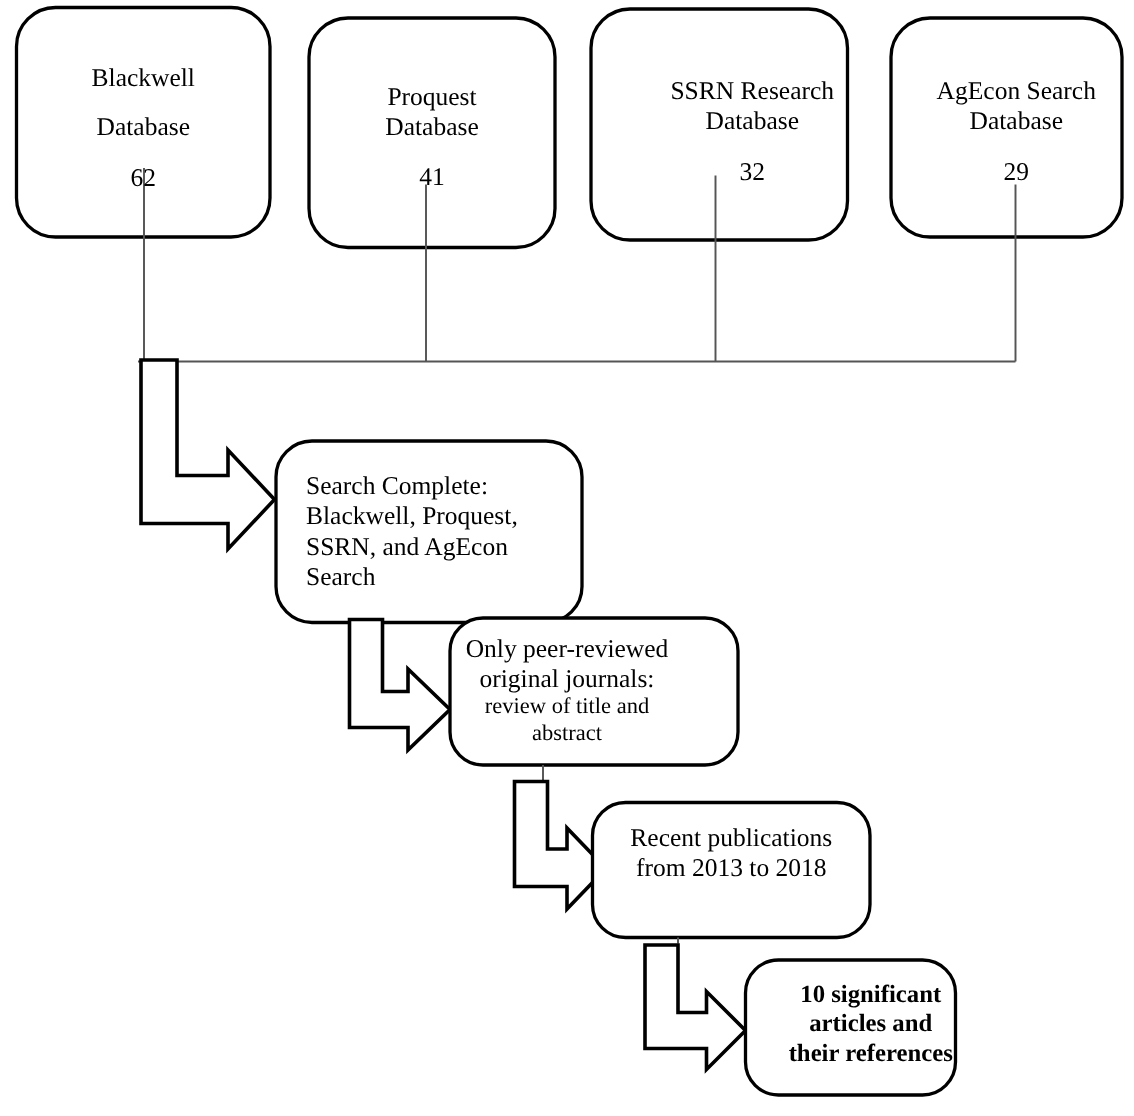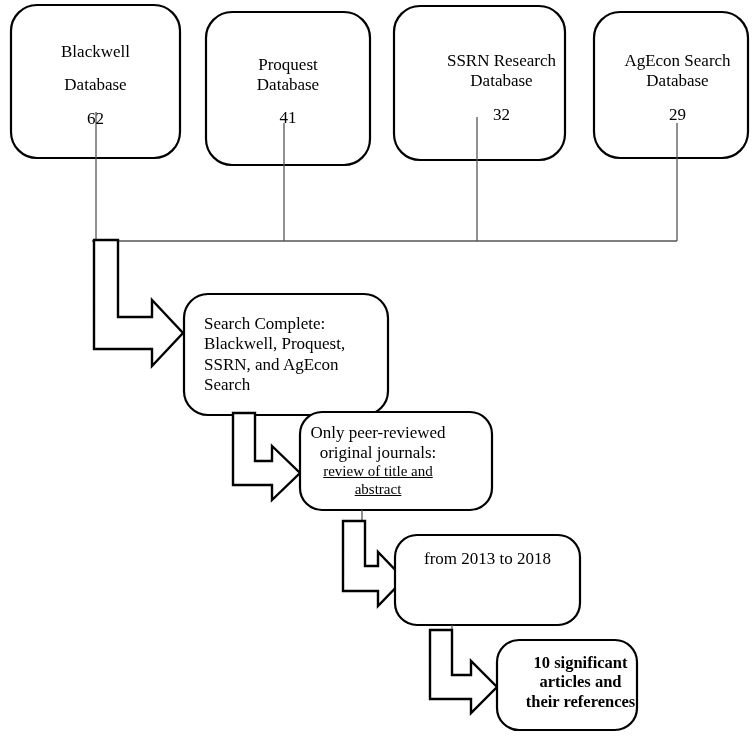--- a/index.html
+++ b/index.html
@@ -50,21 +50,21 @@
   }
   .box-label.center { text-align: center; align-items: center; }
   .box-label.left   { text-align: right;   align-items: flex-start; }
   .ln { display: block; white-space: nowrap; }
   .db-title { font-size: 17px; }
   .db-count { font-size: 17px; }
   .sp-top { margin-bottom: 13px; }
   .sp-count { margin-top: 13px; }
   .f17 { font-size: 17px; }
   .f16 { font-size: 16.5px; }
-  .f15 { font-size: 15px; text-decoration: underline; }
+  .f15 { font-size: 15px; }
   .bold { font-weight: bold; margin-left: 27px; }
 </style>
 </head>
 <body>
 
 <div id="canvas">
 
   <svg class="flow" viewBox="0 0 756 744" xmlns="http://www.w3.org/2000/svg">
 
     <rect class="box-rect" x="11" y="5" width="169" height="153" rx="26" ry="26"></rect>
@@ -170,20 +170,21 @@
   </div>
 
   <div class="box-label center" style="left:282px; top:412px; width:192px; height:98px;">
     <span class="ln f17">Only peer-reviewed</span>
     <span class="ln f17">original journals:</span>
     <span class="ln f15">review of title and</span>
     <span class="ln f15">abstract</span>
   </div>
 
   <div class="box-label center" style="left:395px; top:535px; width:185px; height:90px; justify-content:flex-start; padding-top:14px;">
+    <span class="ln f17">Recent publications</span>
     <span class="ln f17">from 2013 to 2018</span>
   </div>
 
   <div class="box-label center" style="left:497px; top:640px; width:140px; height:90px; justify-content:flex-start; padding-top:13px;">
     <span class="ln f16 bold">10 significant</span>
     <span class="ln f16 bold">articles and</span>
     <span class="ln f16 bold">their references</span>
   </div>
 
 </div>

